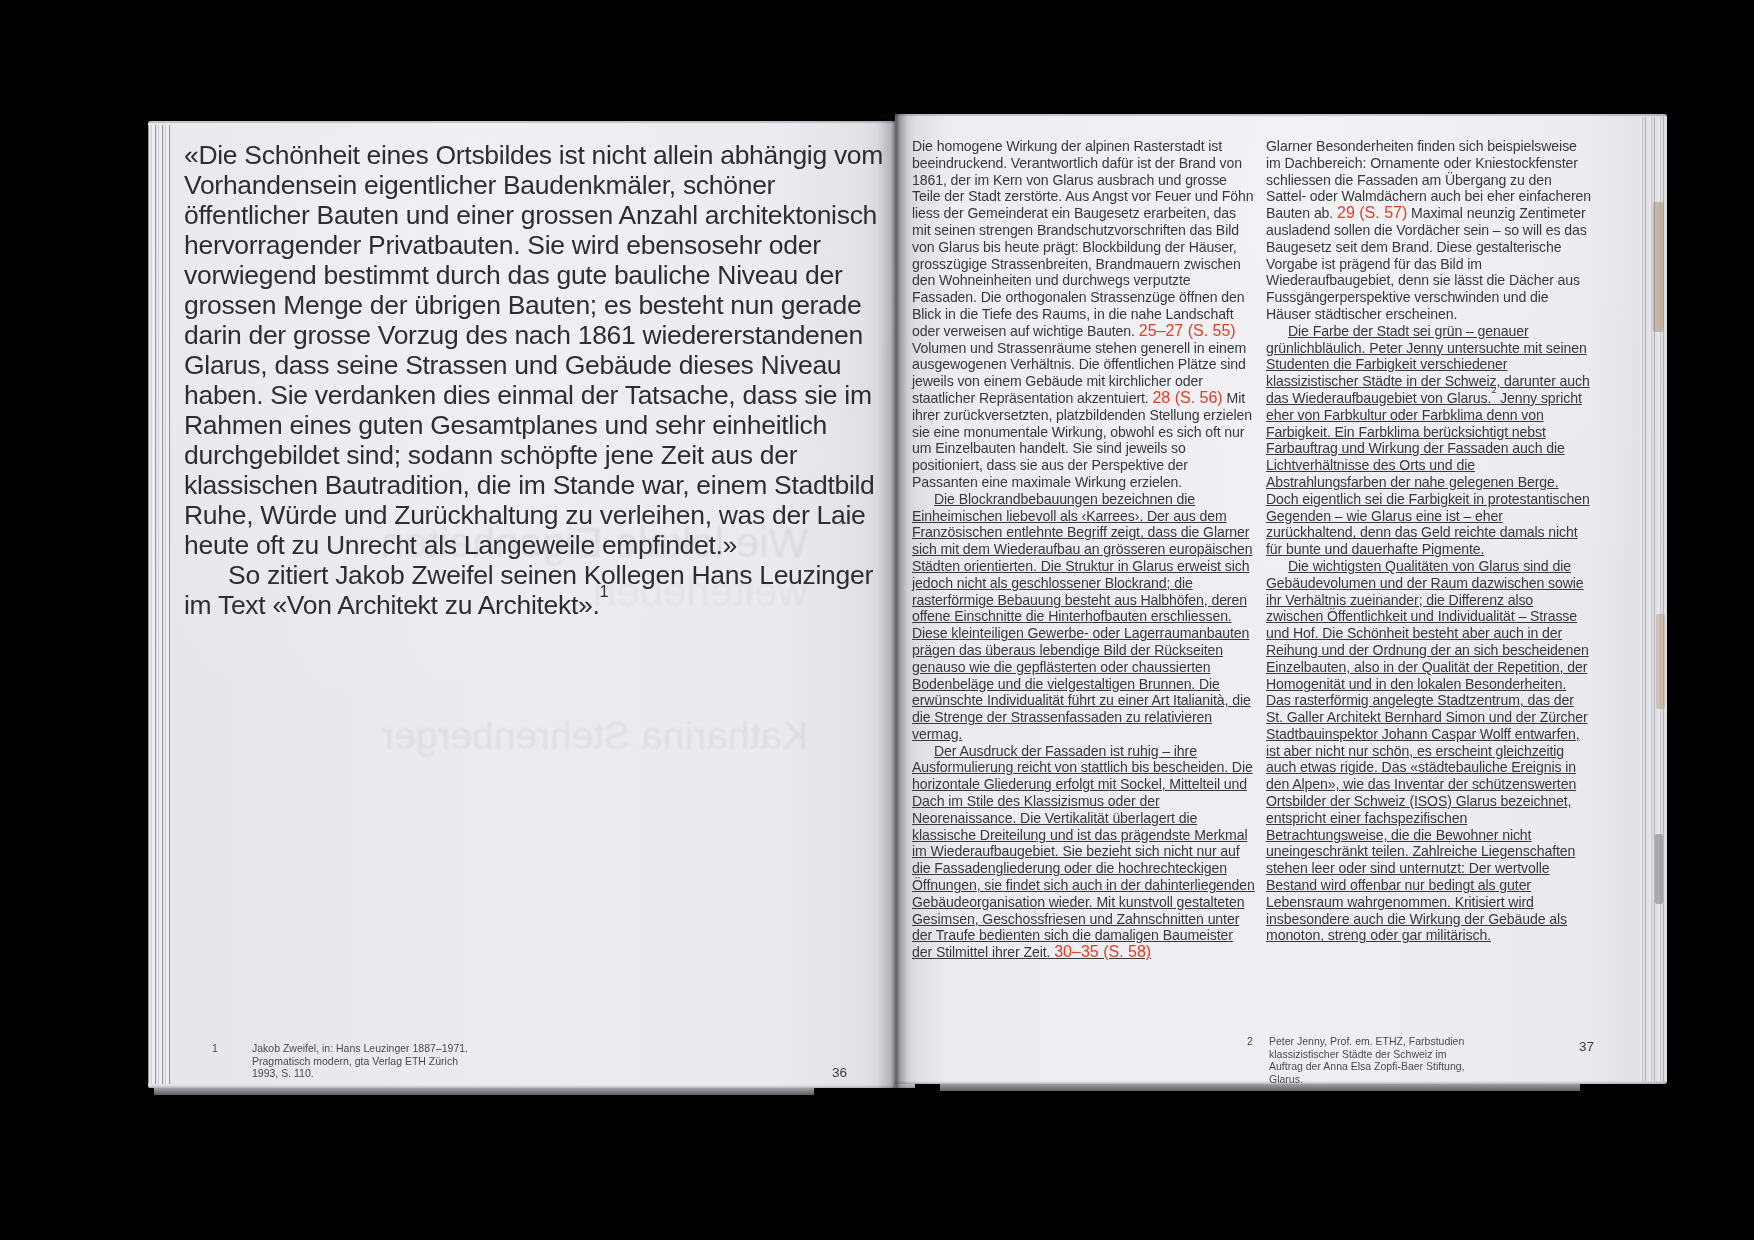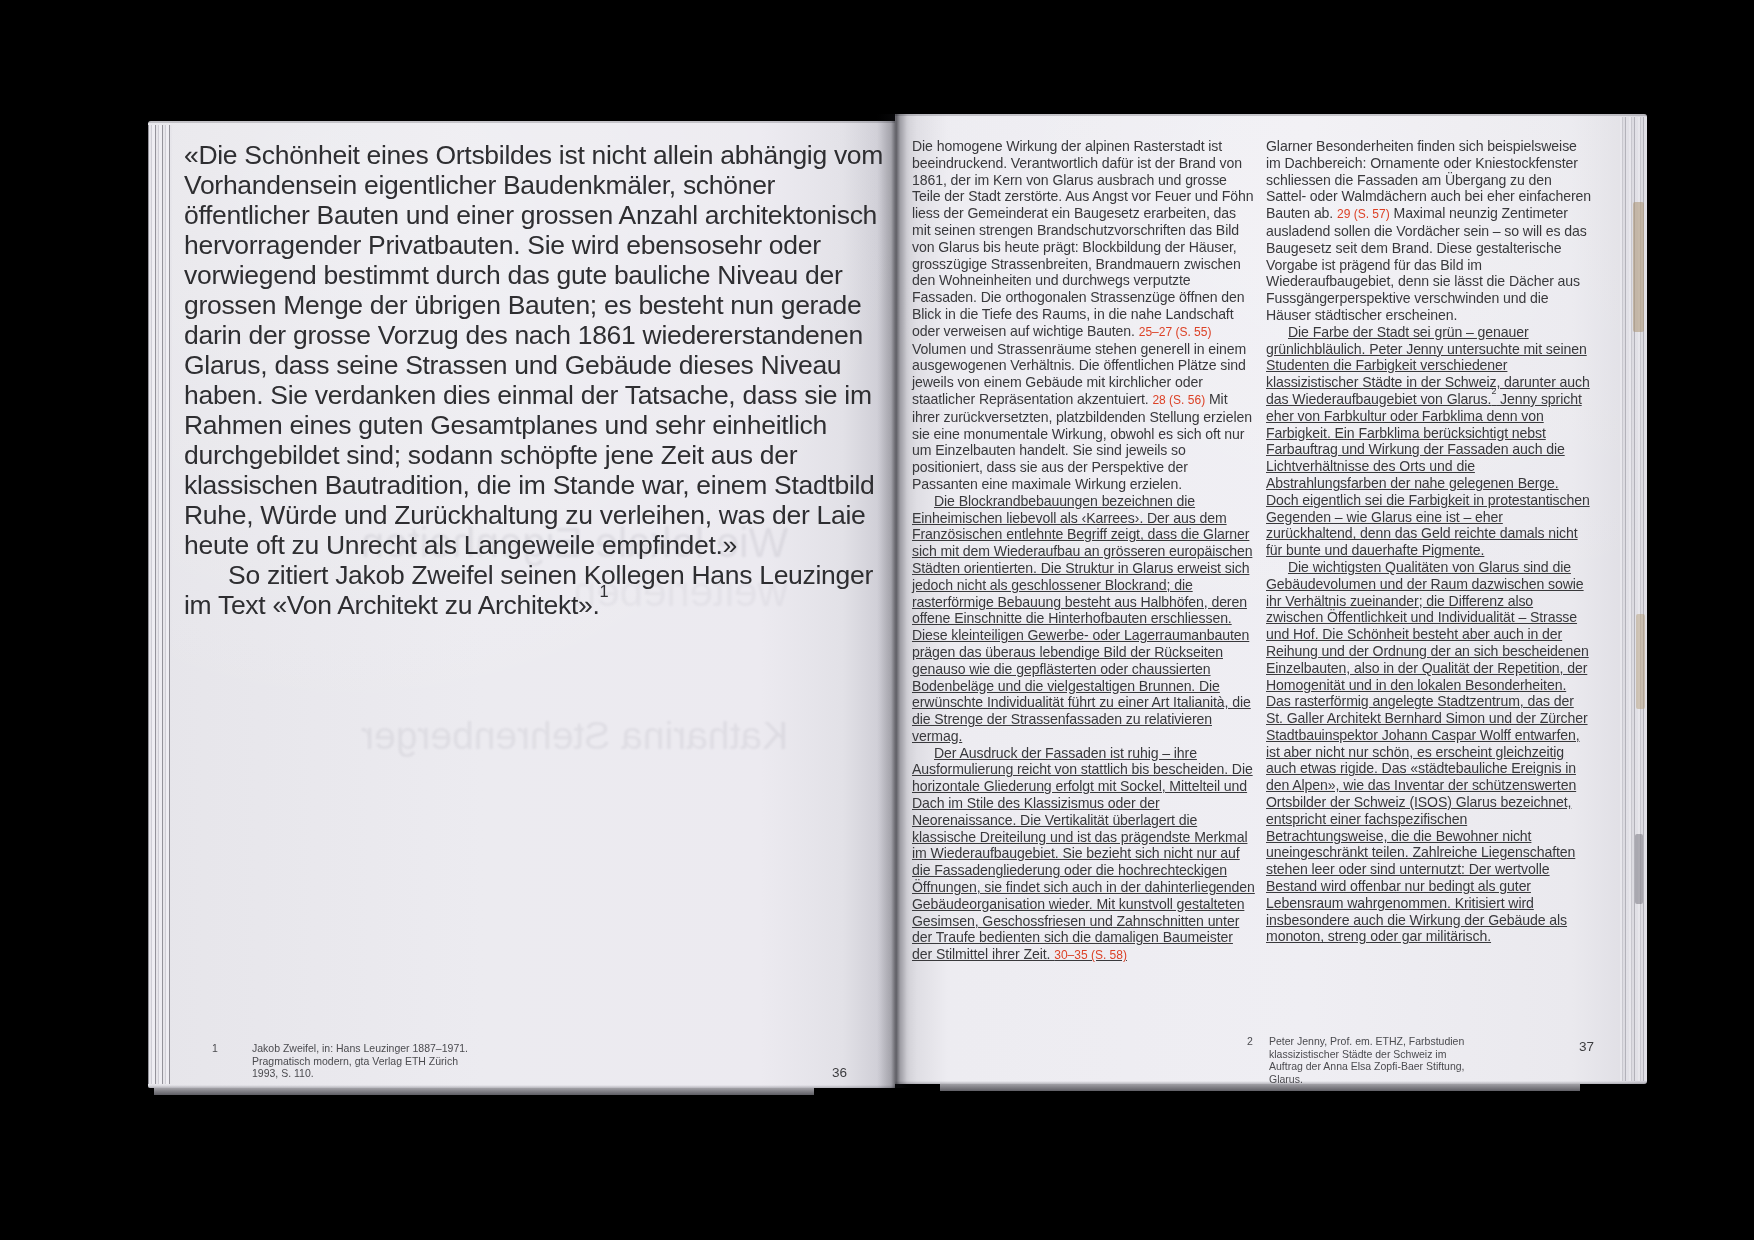--- a/index.html
+++ b/index.html
@@ -1,20 +1,20 @@
 <!DOCTYPE html>
 <html lang="de"><head>
 <meta charset="utf-8">
 <style>
   html,body{margin:0;padding:0;background:#000;}
   #stage{position:relative;width:1754px;height:1240px;background:#000;overflow:hidden;
          font-family:"Liberation Sans","DejaVu Sans",sans-serif;}
 
   
-  .page{position:absolute;overflow:hidden;}
+  .page{position:absolute;overflow:hidden;padding-left:20px;}
   .page-left{left:148px;top:121px;width:747px;height:967px;border-radius:3px 0 0 2px;
     background:
       radial-gradient(120% 90% at 30% 10%, rgba(255,255,255,.25), rgba(255,255,255,0) 60%),
       linear-gradient(to right,#e6e5ea 0%,#ecebf0 45%,#eceaf0 82%,#e2e1e7 93%,#cfced6 98%,#bdbcc4 100%);
   }
   .page-right{left:895px;top:114px;width:752px;height:970px;border-radius:0 3px 3px 0;
     background:
       radial-gradient(120% 90% at 60% 8%, rgba(255,255,255,.22), rgba(255,255,255,0) 55%),
       linear-gradient(to right,#bfbec6 0%,#dcdbe1 2%,#edecf1 7%,#efeef3 55%,#eae9ee 90%,#e0dfe5 97%,#d4d3da 100%);
   }
@@ -43,21 +43,21 @@
   .quote p{margin:0;}
   .quote p.indent{text-indent:44px;}
 
   .col{position:absolute;top:24px;font-size:14.1px;line-height:16.8px;
     letter-spacing:-0.1px;color:#39393c;hyphens:auto;}
   .col-1{left:17px;width:344px;}
   .col-2{left:371px;width:326px;}
   .col p{margin:0;}
   .col p.indent{text-indent:22px;text-decoration:underline;}
 
-  .ref{color:#dc4126;font-size:12px;letter-spacing:0;white-space:nowrap;}
+  .ref{color:#dc4126;font-size:16px;letter-spacing:0;white-space:nowrap;}
   sup.fnref{font-size:62%;line-height:0;position:relative;top:-0.45em;}
 
   .footnote{position:absolute;display:flex;font-size:10.5px;line-height:12.6px;
     color:#4b4b4f;letter-spacing:0;}
   .fn-left{left:64px;top:921px;}
   .fn-left .fn-marker{width:40px;}
   .fn-left .fn-text{width:218px;}
   .fn-right{left:352px;top:921px;}
   .fn-right .fn-marker{width:22px;}
   .fn-right .fn-text{width:202px;}

